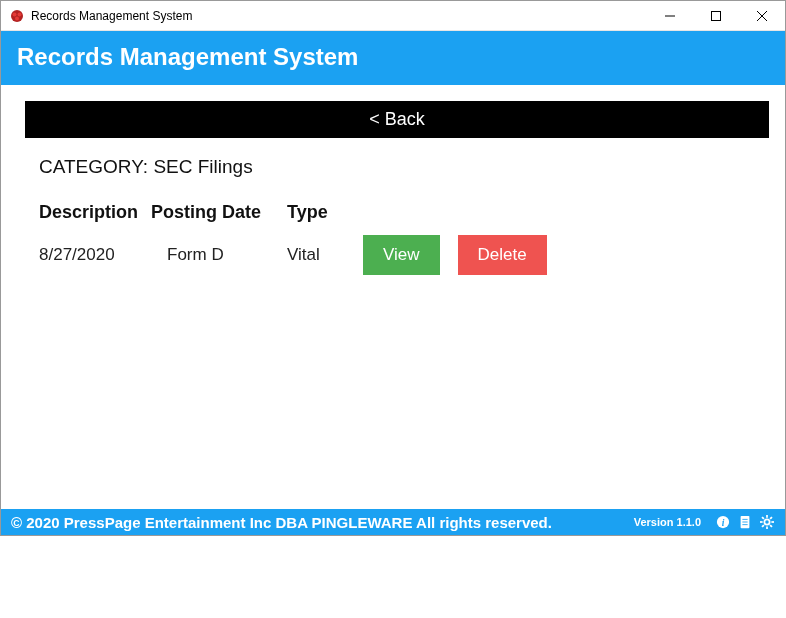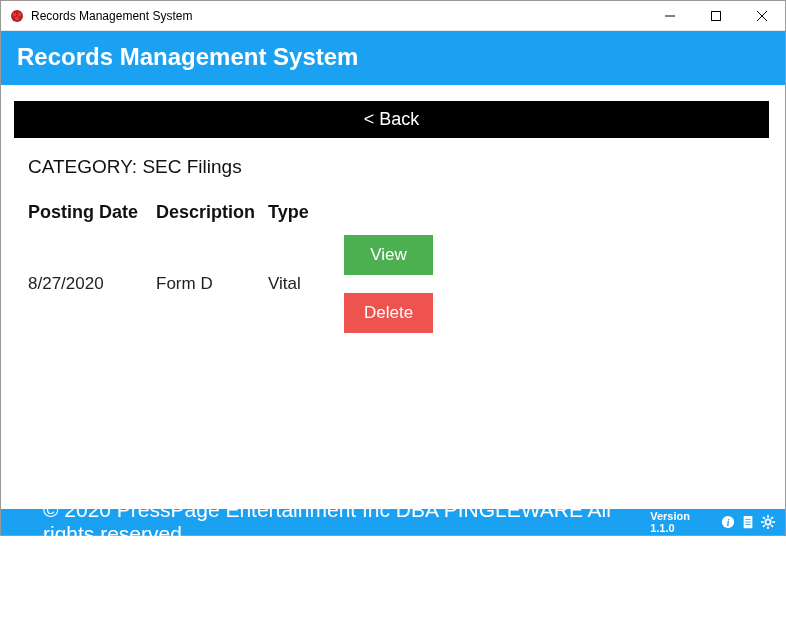--- a/index.html
+++ b/index.html
@@ -47,21 +47,21 @@
     color: #fff;
     padding: 12px 16px 14px 16px;
   }
   .app-header .app-title {
     font-size: 24px;
     font-weight: 600;
   }
   
   .content {
     flex: 1 1 auto;
-    padding: 16px 16px 0 13px;
+    padding: 16px 16px 0 24px;
     display: flex; flex-direction: column;
   }
   .back-bar {
     background: #000;
     color: #fff;
     text-align: center;
     padding: 8px 0;
     font-size: 18px;
     cursor: pointer;
   }
@@ -84,44 +84,43 @@
     font-weight: 700;
     font-size: 18px;
     color: #111;
   }
   .t-cell {
     font-size: 17px;
     color: #222;
   }
   .c-date  { width: 128px; }
   .c-desc  { width: 112px; }
-  .c-type  { width: 72px; }
-  .c-actions { display: flex; gap: 18px; margin-left: 4px; flex-direction: column; }
+  .c-type  { width: 72px; margin-left: 8px; }
+  .c-actions { display: flex; gap: 18px; margin-left: 4px; }
   .btn {
     padding: 10px 20px;
     font-size: 17px;
     color: #fff;
     border: none;
     cursor: pointer;
   }
   .btn-view { background: #4caf50; }
   .btn-delete { background: #ef5350; }
   
   .footer {
     background: #1ba1f2;
     color: #fff;
     display: flex; align-items: center;
     padding: 4px 10px;
     font-size: 15px;
     height: 26px;
   }
   .footer .copyright {
-    font-weight: 400;
-    font-size: 21px;
-    margin-left: 32px;
+    font-weight: 700;
+    font-size: 15px;
   }
   .footer .spacer { flex: 1 1 auto; }
   .footer .version {
     font-size: 11px;
     font-weight: 600;
     margin-right: 8px;
   }
   .footer .ficon {
     width: 16px; height: 16px;
     margin-left: 6px;
@@ -170,22 +169,22 @@
 
   <div class="content">
     <div class="back-bar">&lt; Back</div>
 
     <div class="category-line">
       <span>CATEGORY: </span><span>SEC Filings</span>
     </div>
 
     <div class="records-table">
       <div class="t-row t-head">
+        <div class="t-cell c-desc">Description</div>
         <div class="t-cell c-date">Posting Date</div>
-        <div class="t-cell c-desc">Description</div>
         <div class="t-cell c-type">Type</div>
       </div>
 
       <div class="t-row">
         <div class="t-cell c-date">8/27/2020</div>
         <div class="t-cell c-desc">Form D</div>
         <div class="t-cell c-type">Vital</div>
         <div class="c-actions">
           <button class="btn btn-view">View</button>
           <button class="btn btn-delete">Delete</button>

